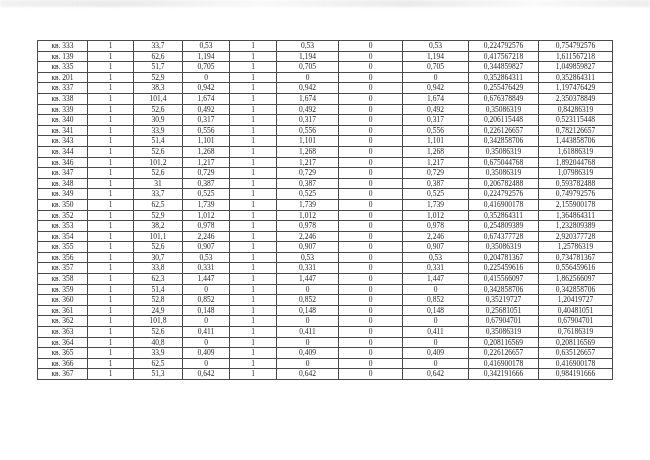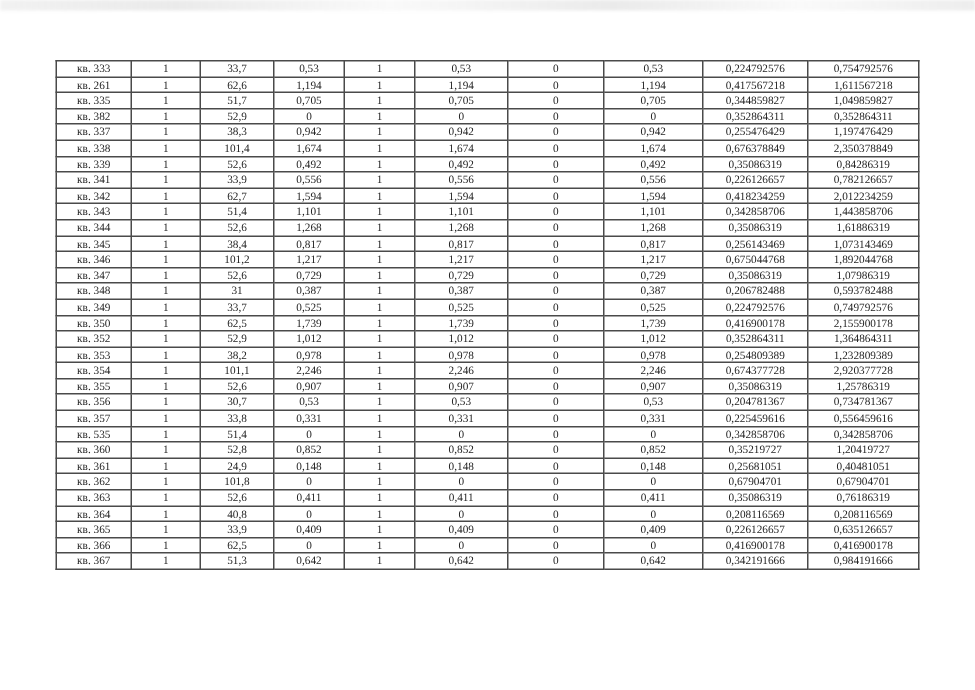--- a/index.html
+++ b/index.html
@@ -96,21 +96,21 @@
             <td>33,7</td>
             <td>0,53</td>
             <td>1</td>
             <td>0,53</td>
             <td>0</td>
             <td>0,53</td>
             <td>0,224792576</td>
             <td>0,754792576</td>
           </tr>
           <tr>
-            <td>кв. 261</td>
+            <td>кв. 139</td>
             <td>1</td>
             <td>62,6</td>
             <td>1,194</td>
             <td>1</td>
             <td>1,194</td>
             <td>0</td>
             <td>1,194</td>
             <td>0,417567218</td>
             <td>1,611567218</td>
           </tr>
@@ -120,21 +120,21 @@
             <td>51,7</td>
             <td>0,705</td>
             <td>1</td>
             <td>0,705</td>
             <td>0</td>
             <td>0,705</td>
             <td>0,344859827</td>
             <td>1,049859827</td>
           </tr>
           <tr>
-            <td>кв. 382</td>
+            <td>кв. 201</td>
             <td>1</td>
             <td>52,9</td>
             <td>0</td>
             <td>1</td>
             <td>0</td>
             <td>0</td>
             <td>0</td>
             <td>0,352864311</td>
             <td>0,352864311</td>
           </tr>
@@ -168,44 +168,44 @@
             <td>52,6</td>
             <td>0,492</td>
             <td>1</td>
             <td>0,492</td>
             <td>0</td>
             <td>0,492</td>
             <td>0,35086319</td>
             <td>0,84286319</td>
           </tr>
           <tr>
+            <td>кв. 340</td>
+            <td>1</td>
+            <td>30,9</td>
+            <td>0,317</td>
+            <td>1</td>
+            <td>0,317</td>
+            <td>0</td>
+            <td>0,317</td>
+            <td>0,206115448</td>
+            <td>0,523115448</td>
+          </tr>
+          <tr>
             <td>кв. 341</td>
             <td>1</td>
             <td>33,9</td>
             <td>0,556</td>
             <td>1</td>
             <td>0,556</td>
             <td>0</td>
             <td>0,556</td>
             <td>0,226126657</td>
             <td>0,782126657</td>
           </tr>
           <tr>
-            <td>кв. 342</td>
-            <td>1</td>
-            <td>62,7</td>
-            <td>1,594</td>
-            <td>1</td>
-            <td>1,594</td>
-            <td>0</td>
-            <td>1,594</td>
-            <td>0,418234259</td>
-            <td>2,012234259</td>
-          </tr>
-          <tr>
             <td>кв. 343</td>
             <td>1</td>
             <td>51,4</td>
             <td>1,101</td>
             <td>1</td>
             <td>1,101</td>
             <td>0</td>
             <td>1,101</td>
             <td>0,342858706</td>
             <td>1,443858706</td>
@@ -216,32 +216,20 @@
             <td>52,6</td>
             <td>1,268</td>
             <td>1</td>
             <td>1,268</td>
             <td>0</td>
             <td>1,268</td>
             <td>0,35086319</td>
             <td>1,61886319</td>
           </tr>
           <tr>
-            <td>кв. 345</td>
-            <td>1</td>
-            <td>38,4</td>
-            <td>0,817</td>
-            <td>1</td>
-            <td>0,817</td>
-            <td>0</td>
-            <td>0,817</td>
-            <td>0,256143469</td>
-            <td>1,073143469</td>
-          </tr>
-          <tr>
             <td>кв. 346</td>
             <td>1</td>
             <td>101,2</td>
             <td>1,217</td>
             <td>1</td>
             <td>1,217</td>
             <td>0</td>
             <td>1,217</td>
             <td>0,675044768</td>
             <td>1,892044768</td>
@@ -360,21 +348,33 @@
             <td>33,8</td>
             <td>0,331</td>
             <td>1</td>
             <td>0,331</td>
             <td>0</td>
             <td>0,331</td>
             <td>0,225459616</td>
             <td>0,556459616</td>
           </tr>
           <tr>
-            <td>кв. 535</td>
+            <td>кв. 358</td>
+            <td>1</td>
+            <td>62,3</td>
+            <td>1,447</td>
+            <td>1</td>
+            <td>1,447</td>
+            <td>0</td>
+            <td>1,447</td>
+            <td>0,415566097</td>
+            <td>1,862566097</td>
+          </tr>
+          <tr>
+            <td>кв. 359</td>
             <td>1</td>
             <td>51,4</td>
             <td>0</td>
             <td>1</td>
             <td>0</td>
             <td>0</td>
             <td>0</td>
             <td>0,342858706</td>
             <td>0,342858706</td>
           </tr>

